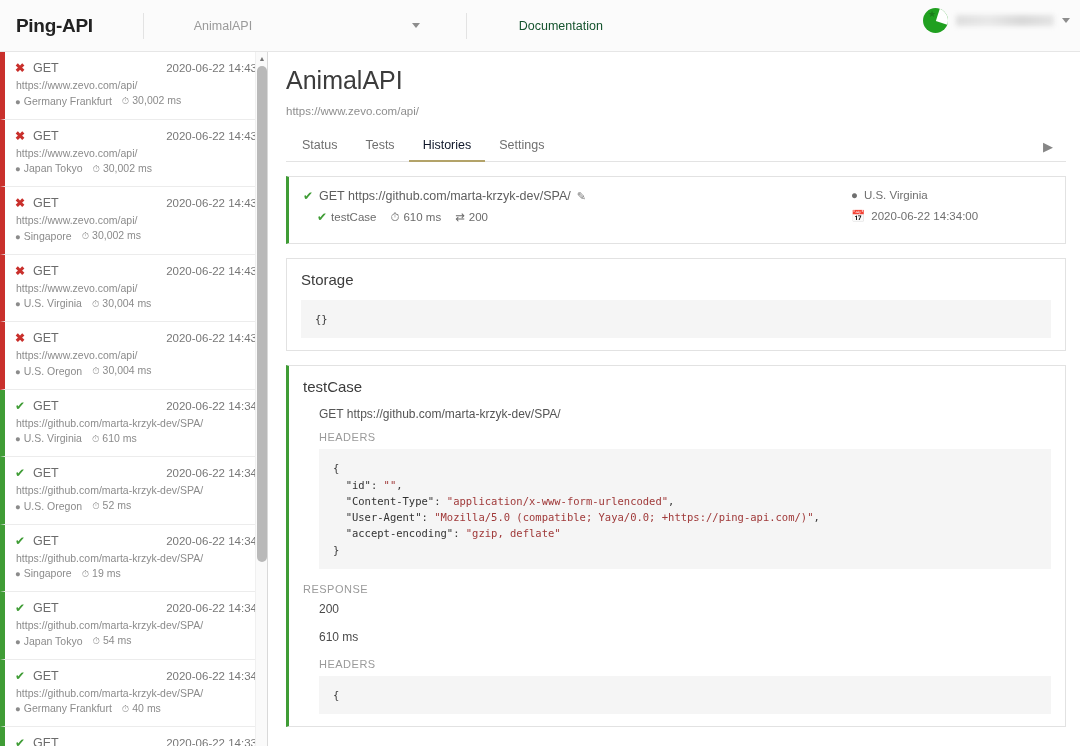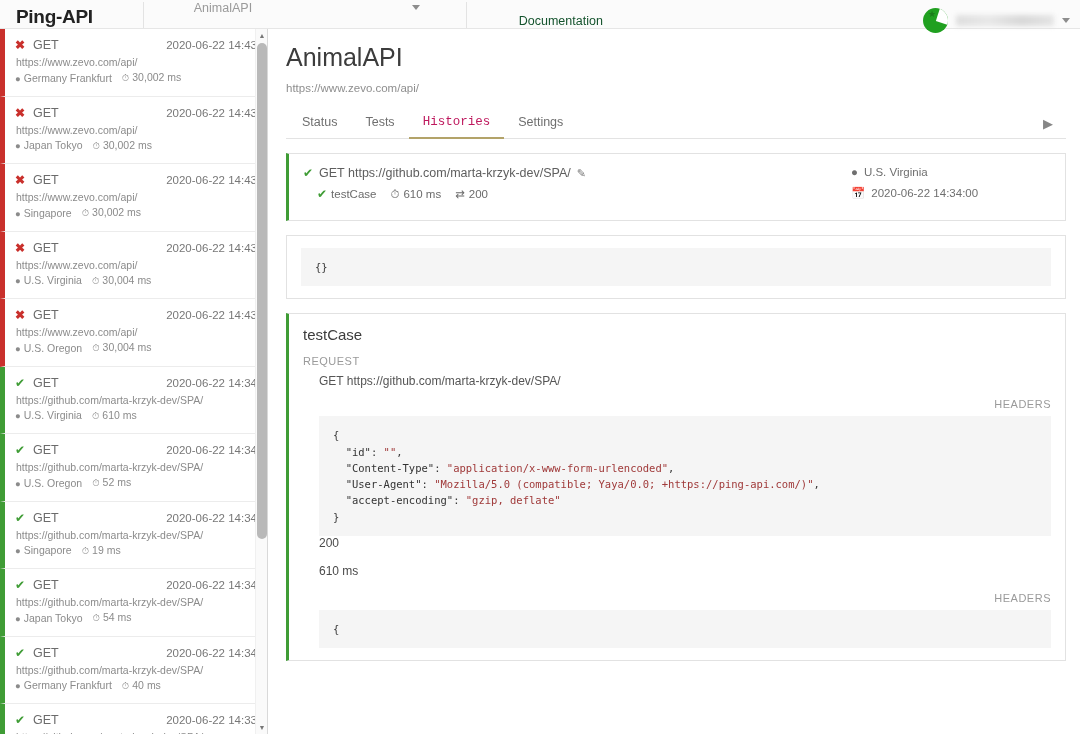--- a/index.html
+++ b/index.html
@@ -6,23 +6,23 @@
   html, body {
     width: 1080px; height: 746px;
     font-family: "Liberation Sans", sans-serif;
     background: #ffffff;
     overflow: hidden;
     color: #444;
   }
 
   
   .topbar {
-    height: 29px;
+    height: 52px;
     display: flex;
-    align-items: flex-end;
+    align-items: center;
     background: #fbfbfb;
     border-bottom: 1px solid #e6e6e6;
     position: relative;
     gap: 36px;
   }
   .brand {
     font-size: 19px;
     font-weight: bold;
     color: #222;
     padding: 0 14px 0 16px;
@@ -146,21 +146,21 @@
     position: relative;
     padding-left: 2px;
   }
   .tab {
     font-size: 12.5px; color: #6f6f6f;
     padding: 5px 14px 8px 14px;
     cursor: pointer;
     border-bottom: 2px solid transparent;
     margin-bottom: -1px;
   }
-  .tab.active { color: #be185d; border-bottom-color: #b3a369; font-family: Liberation Mono, monospace; }
+  .tab.active { color: #0f172a; border-bottom-color: #b3a369; }
   .run-btn {
     position: absolute; right: 8px; bottom: 6px;
     width: 20px; height: 18px;
     display: flex; align-items: center; justify-content: center;
     cursor: pointer; color: #868686; font-size: 13px;
   }
 
   .card {
     border: 1px solid #e2e2e2;
     background: #fff;
@@ -191,21 +191,21 @@
   .code-block .str { color: #a03a3a; }
   .code-block .key { color: #333; }
 
   .sec-label {
     font-size: 11px; color: #9a9a9a;
     letter-spacing: 0.5px;
     margin: 14px 0 7px 0;
   }
   .indent1 { padding-left: 16px; }
   .req-line { font-size: 12px; color: #555; margin-bottom: 10px; }
-  .sub-label { font-size: 11px; color: #9a9a9a; letter-spacing: 0.5px; margin-bottom: 6px; text-align: right; }
+  .sub-label { font-size: 11px; color: #9a9a9a; letter-spacing: 0.5px; margin-bottom: 6px; }
   .val-line { font-size: 12px; color: #4a4a4a; margin-bottom: 14px; }
 </style>
 </head>
 <body>
 
 <div class="topbar">
   <div class="brand">Ping-API</div>
   <div class="vdiv"></div>
   <div class="project-select">
     <span class="label">AnimalAPI</span>
@@ -427,36 +427,37 @@
               </div>
             <div>
                 <span>📅</span>
                 <span>2020-06-22 14:34:00</span>
               </div>
           </div>
         </div>
       </div>
 
       <div class="card">
+        <div class="card-title">Storage</div>
         <div class="code-block">{}</div>
       </div>
 
       <div class="card green-edge">
         <div class="card-title">testCase</div>
-        <div class="sec-label" style="margin-top:0">REQUEST</div>
         <div class="indent1">
           <div class="req-line">GET https://github.com/marta-krzyk-dev/SPA/</div>
           <div class="sub-label">HEADERS</div>
           <div class="code-block" id="req-headers">{
   <span class="key">"id"</span>: <span class="str">""</span>,
   <span class="key">"Content-Type"</span>: <span class="str">"application/x-www-form-urlencoded"</span>,
   <span class="key">"User-Agent"</span>: <span class="str">"Mozilla/5.0 (compatible; Yaya/0.0; +https://ping-api.com/)"</span>,
   <span class="key">"accept-encoding"</span>: <span class="str">"gzip, deflate"</span>
 }</div>
         </div>
+        <div class="sec-label">RESPONSE</div>
         <div class="indent1">
           <div class="val-line">200</div>
           <div class="val-line">610 ms</div>
           <div class="sub-label">HEADERS</div>
           <div class="code-block">{</div>
         </div>
       </div>
     </div>
   </div>
 </div>

